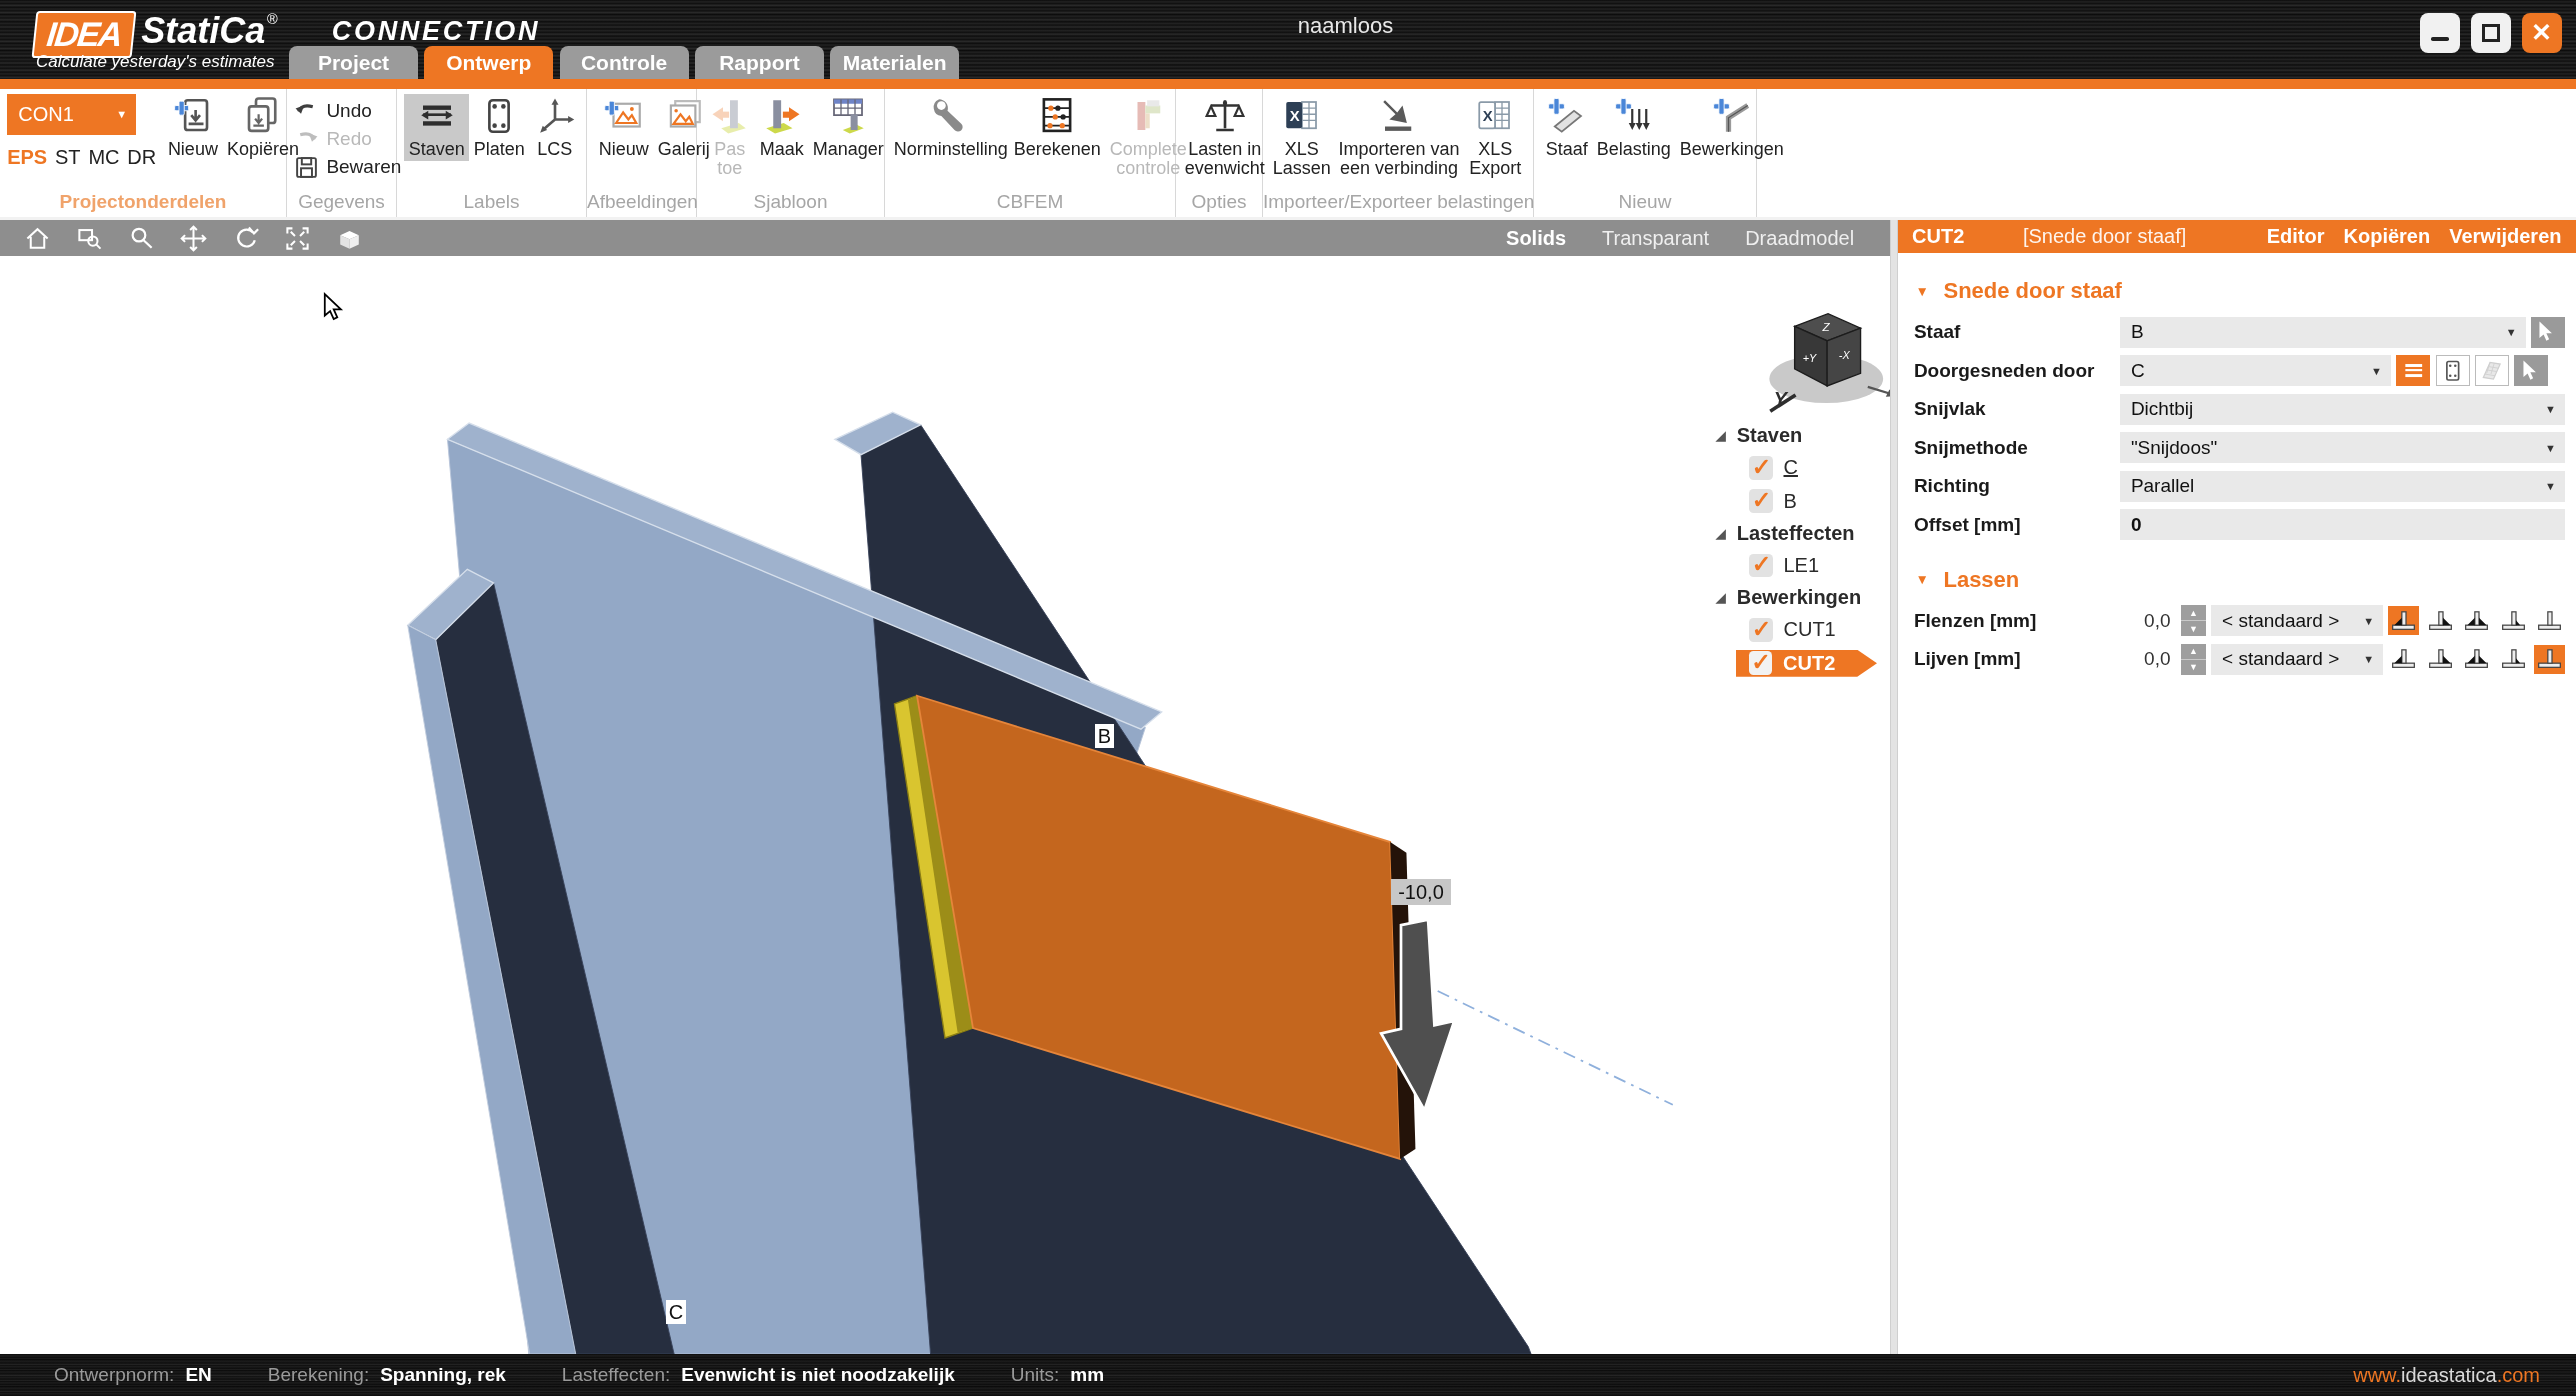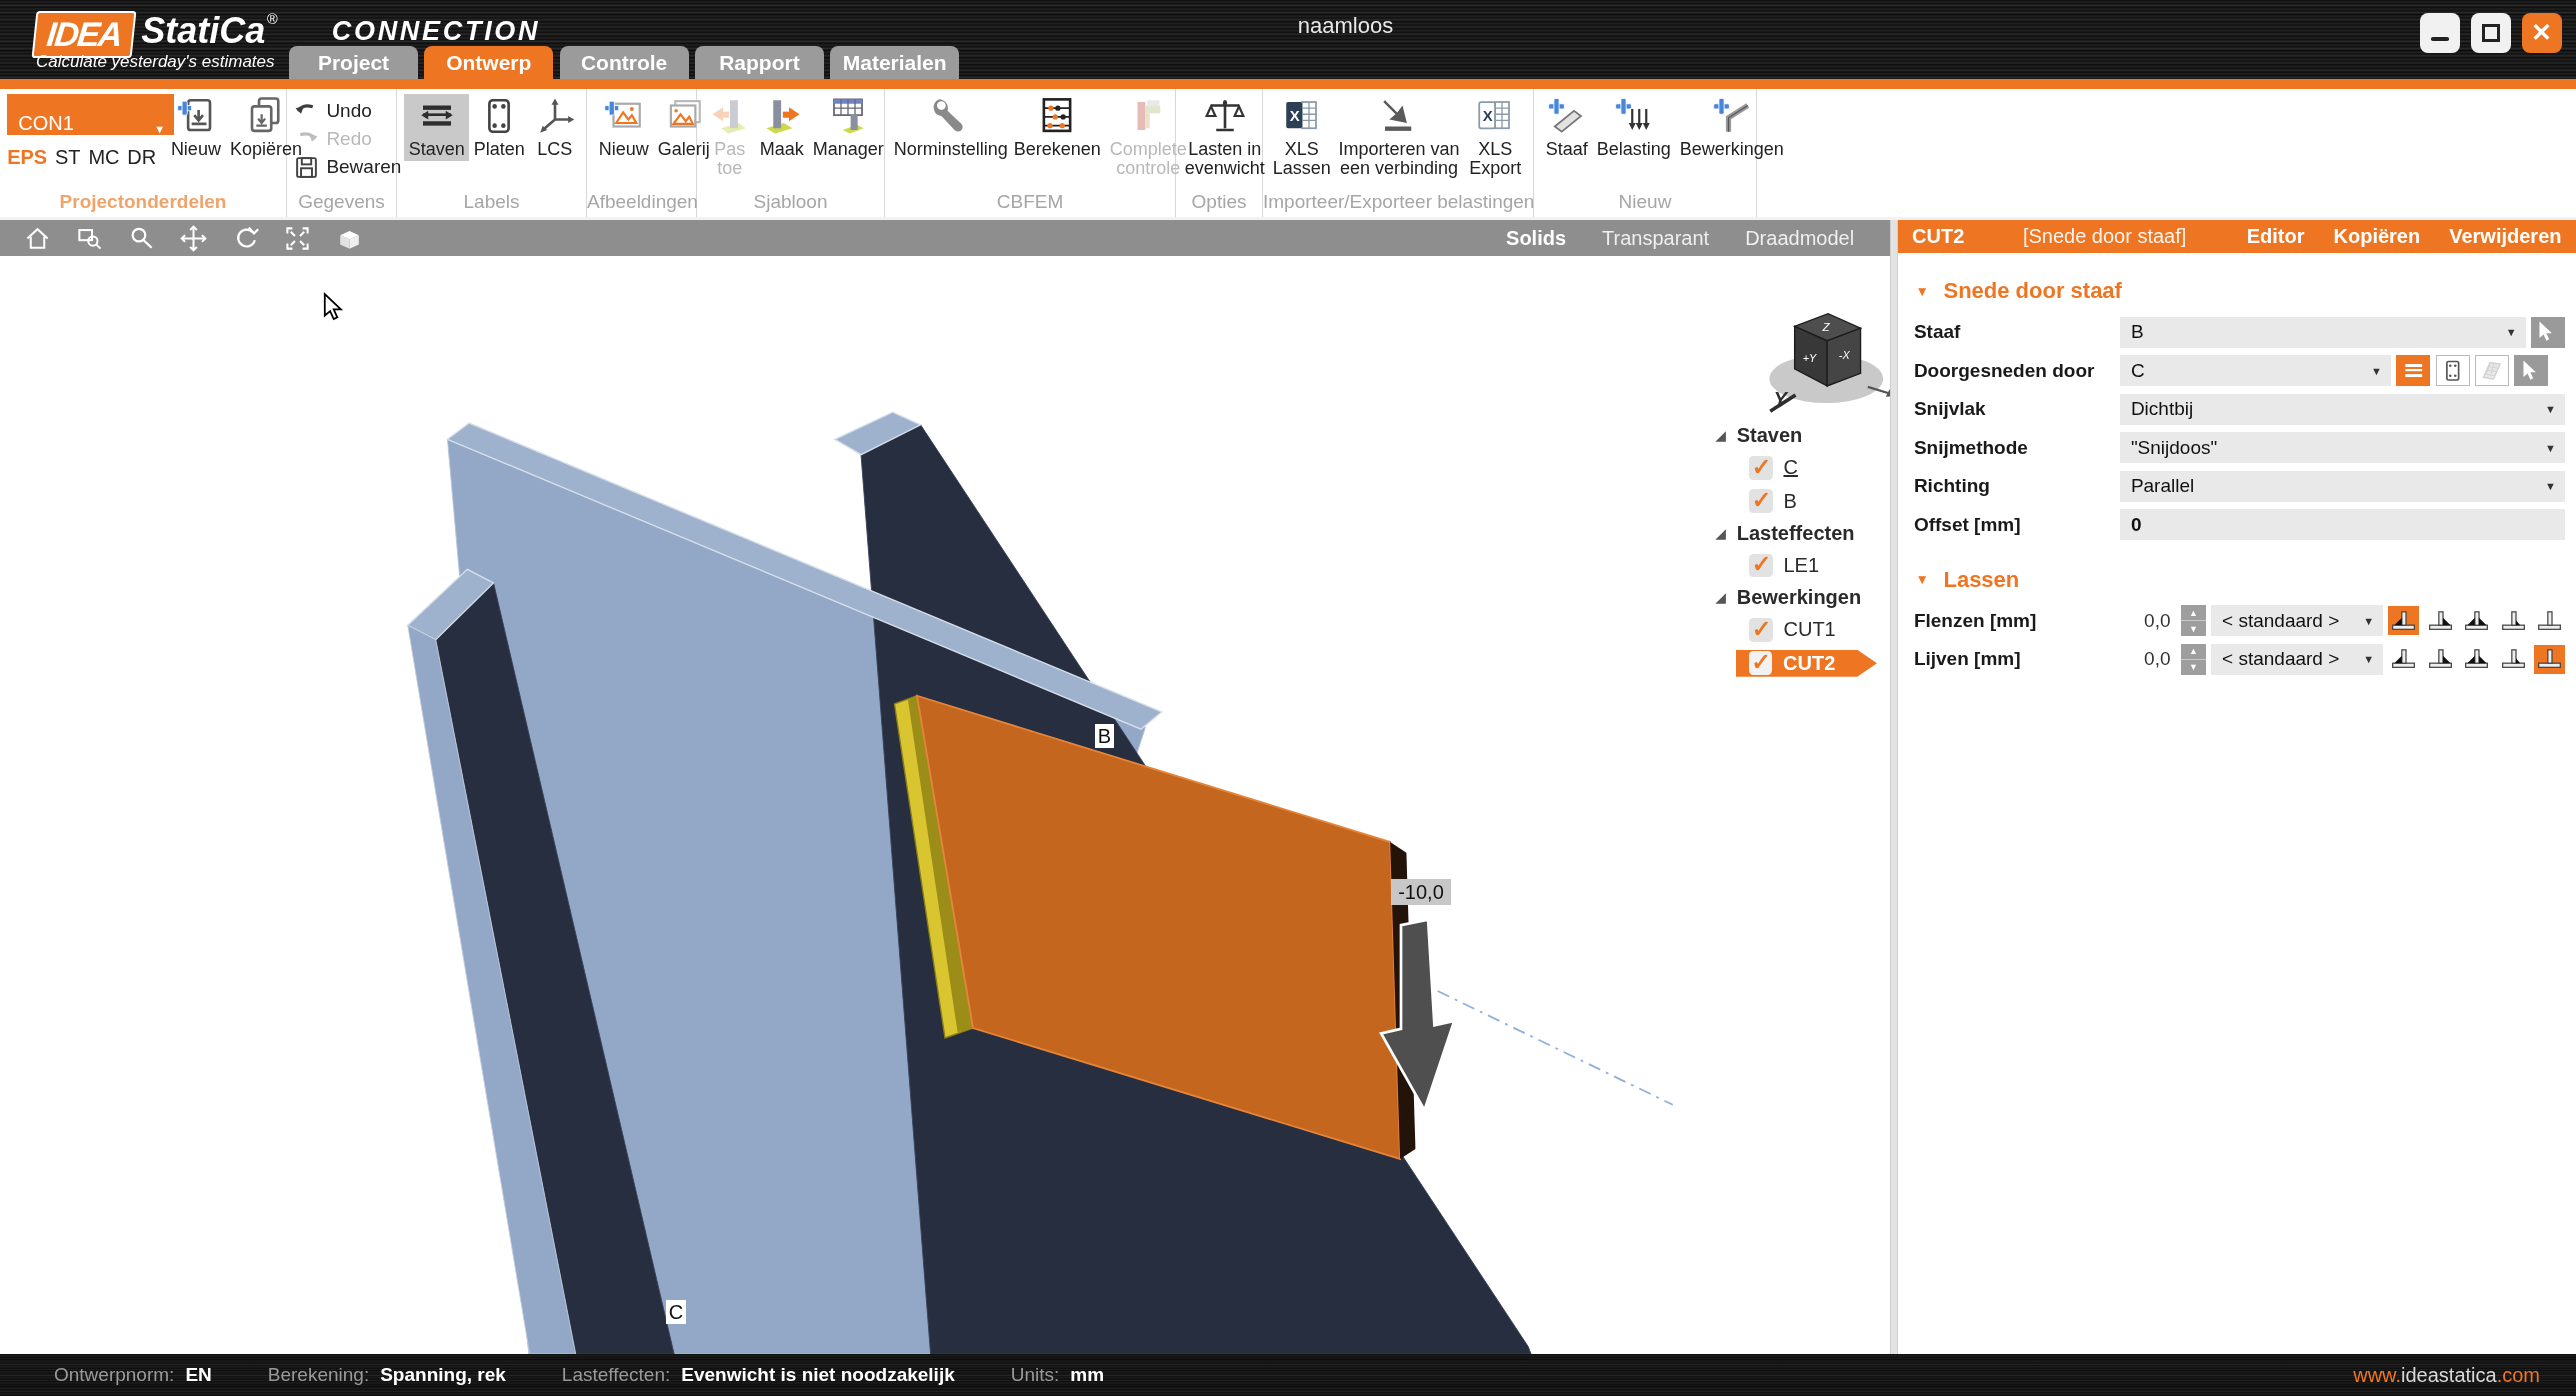--- a/index.html
+++ b/index.html
@@ -42,22 +42,22 @@
     color:#a6a6a6; font-size:19px; white-space:nowrap; }
   .rgroup-label.orange { color:#f0a36b; font-weight:bold; }
   .rgroup-content { display:flex; align-items:flex-start; height:100%; }
   .rbtn { display:flex; flex-direction:column; align-items:center; text-align:center;
     font-size:18px; color:#222; line-height:1.08; padding:1.8px 4.5px; gap:2.7px; }
   .rbtn.selected { background:#c9c9c9; }
   .rbtn.disabled { color:#b8b8b8; }
   .rbtn.disabled svg { opacity:.45; }
   .ic { width:42px; height:42px; flex:none; }
   .proj-col { width:152px; margin-right:7.2px; }
-  .proj-select { width:167px; height:41px; background:#ee7623; color:#fff; font-size:20px;
-    display:flex; align-items:flex-end; padding:0 11px; position:relative; }
+  .proj-select { width:129px; height:41px; background:#ee7623; color:#fff; font-size:20px;
+    display:flex; align-items:center; padding:0 11px; position:relative; }
   .proj-select::after { content:"▼"; position:absolute; right:9px; font-size:11px; color:#fff; }
   .proj-modes { display:flex; justify-content:space-between; width:149px; margin-top:11px;
     font-size:20px; color:#222; }
   .proj-modes .mode-active { color:#ee7623; font-weight:bold; }
   .smallrow { display:flex; align-items:center; gap:7.2px; font-size:19px; color:#222; height:28px; }
   .smallrow.dim { color:#b9b9b9; }
   .smallrow svg { width:25px; height:25px; }
 
   
   .workspace { display:flex; height:1134px; }
@@ -85,21 +85,21 @@
   .cb::after { content:"✓"; position:absolute; left:2.7px; top:-3.6px; color:#ee7623;
     font-weight:bold; font-size:23.5px; }
   .u { text-decoration:underline; }
 
   
   .panel { flex:1; background:#fff; position:relative; }
   .panel-header { height:33px; background:#ee7623; color:#fff; display:flex; align-items:center;
     padding:0 14.5px; font-size:20px; }
   .panel-id { font-weight:bold; margin-right:12.6px; }
   .panel-sub { color:rgba(255,255,255,.92);margin-left:46px; }
-  .panel-actions { margin-left:auto; display:flex; gap:29px; font-weight:bold; }
+  .panel-actions { margin-left:auto; display:flex; gap:19px; font-weight:bold; }
   .psec-h { display:flex; align-items:center; gap:14.5px; margin:25px 0 11px 18px;
     color:#ee7623; font-weight:bold; font-size:22px; }
   .psec-h .tri { font-size:13.5px; }
   .prow { display:flex; align-items:center; margin:4.5px 11px 4.5px 16.3px; min-height:34px; }
   .plabel { width:206px; font-size:19px; color:#1a1a1a; font-weight:bold; flex:none; }
   .pctrls { flex:1; display:flex; align-items:center; gap:5.4px; }
   .pfield { background:#e9e9e9; height:31px; display:flex; align-items:center; padding:0 11px;
     font-size:19px; color:#111; position:relative; flex:1; }
   .pfield.dd::after { content:"▼"; position:absolute; right:9px; font-size:11px; color:#333; }
   .pfield.w300 { flex:none; width:271px; }

